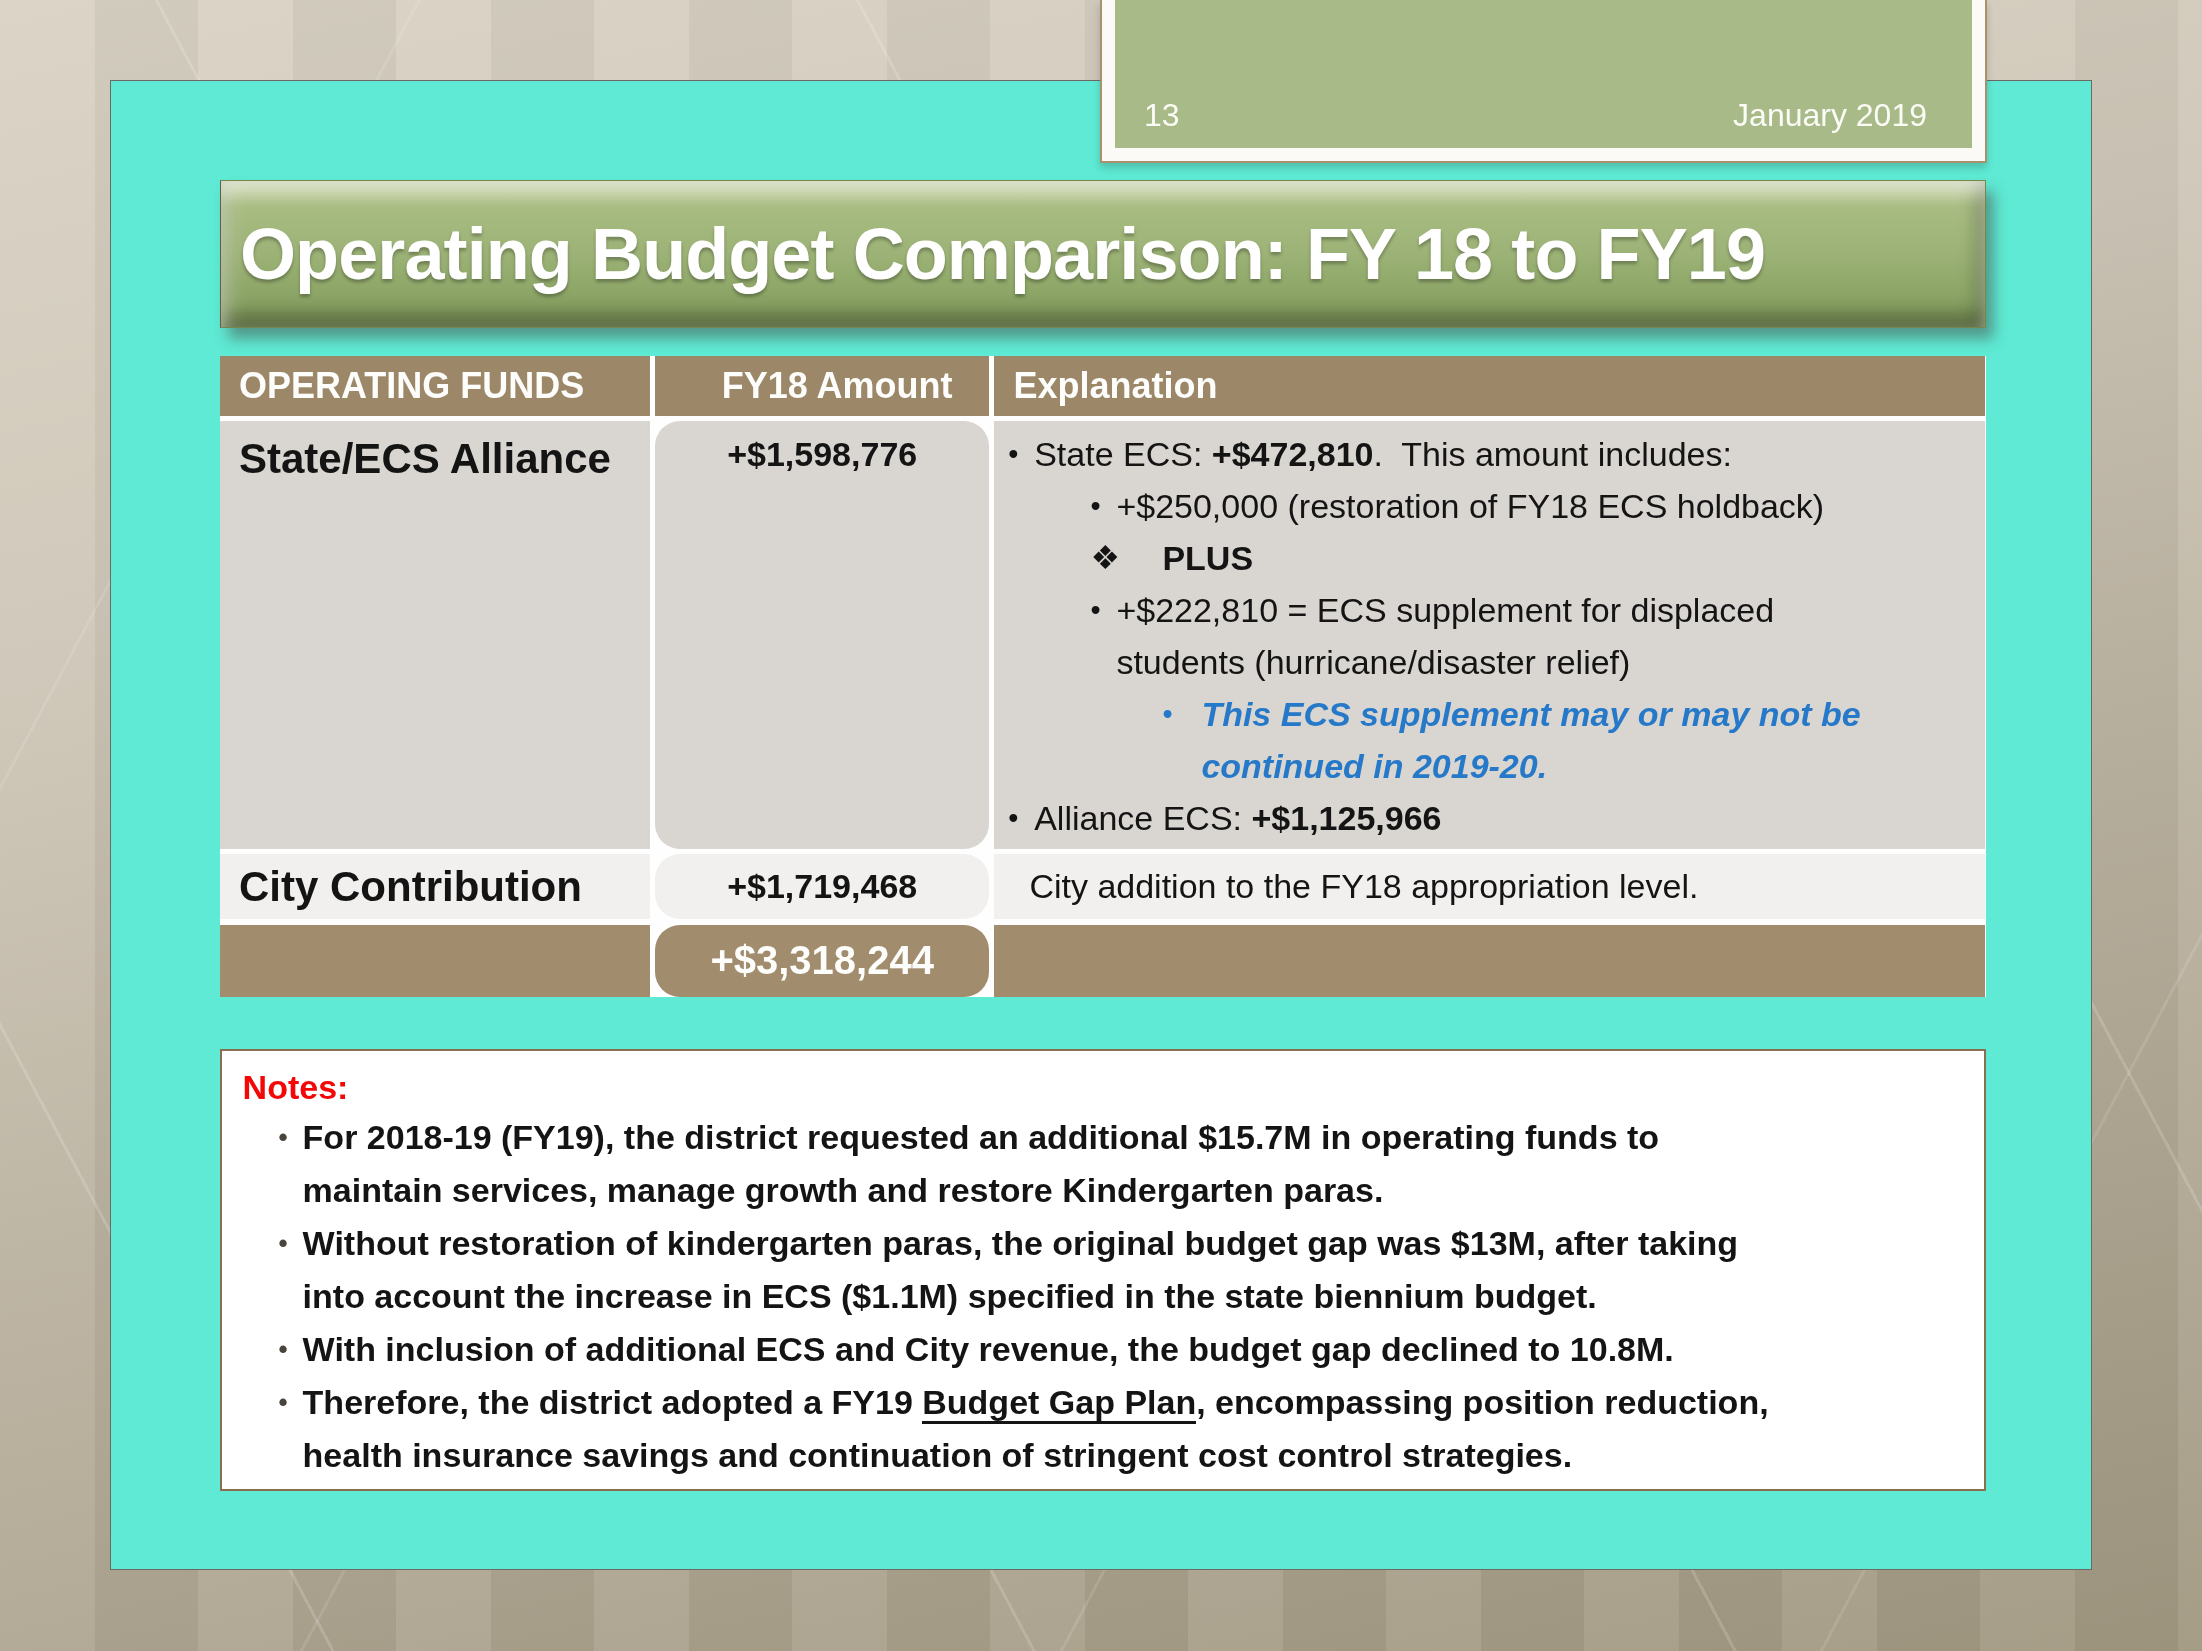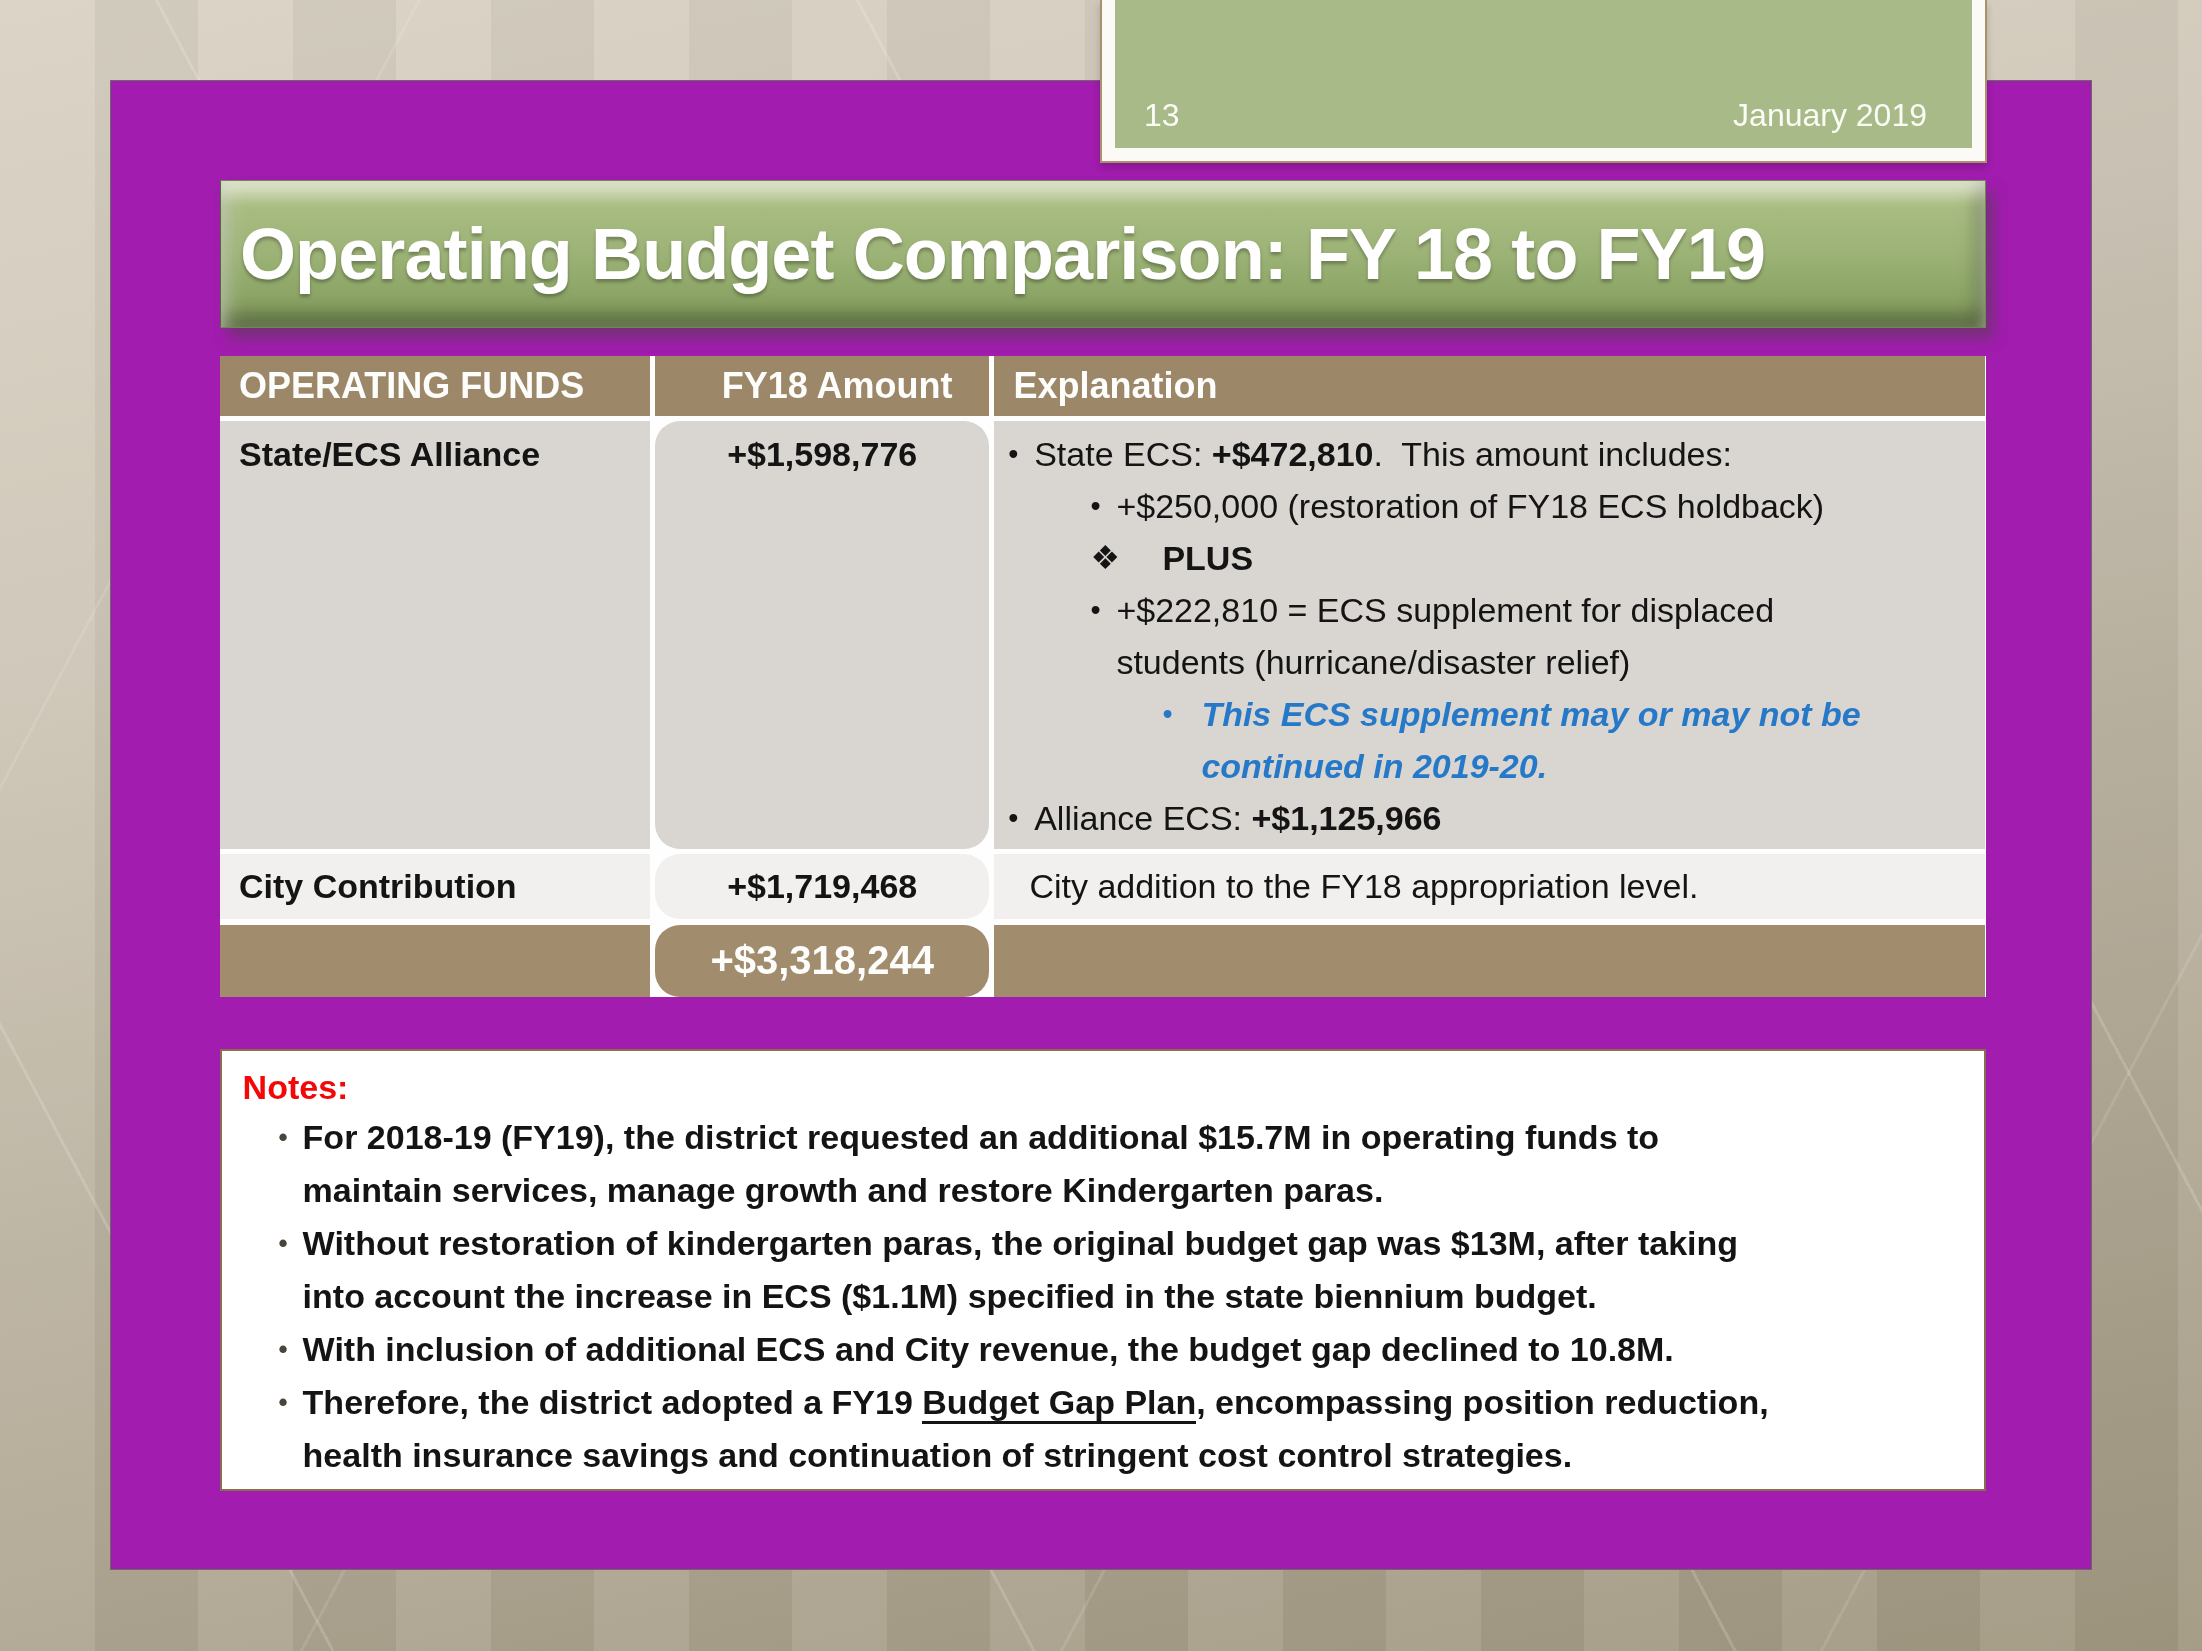--- a/index.html
+++ b/index.html
@@ -20,21 +20,21 @@
   .stage{position:relative;width:2203px;height:1652px;overflow:hidden;}
   .stage::before{
     content:""; position:absolute; inset:0; pointer-events:none;
     background:
       repeating-linear-gradient(62deg, transparent 0 293px, rgba(255,255,255,0.16) 293px 296px, transparent 296px 619px),
       repeating-linear-gradient(-62deg, transparent 0 336px, rgba(255,255,255,0.11) 336px 339px, transparent 339px 671px),
       repeating-linear-gradient(90deg, rgba(255,255,255,0.05) 0 95px, rgba(0,0,0,0.035) 95px 198px);
   }
   .slide{
     position:absolute; left:110px; top:80px; width:1982px; height:1490px;
-    background:#a21caf; border:1.7px solid #6a6963;
+    background:#5eead4; border:1.7px solid #6a6963;
   }
   
   .tab{
     position:absolute; left:1100px; top:0; width:887px; height:163px;
     background:#fbfaf6; border:2.6px solid var(--tab-border); border-top:none;
     box-shadow:0 5.2px 7.7px rgba(0,0,0,0.18); z-index:5;
   }
   .tab-inner{
     position:absolute; left:13px; right:13px; top:0; bottom:13px;
     background:var(--tab-green);
@@ -64,21 +64,21 @@
     display:grid; grid-template-columns:430px 334px 991px;
     grid-template-rows:60px 428px 65px 72px; gap:5.2px; background:#fefefe;
   }
   .cell{overflow:hidden;}
   .head{background:var(--brown); color:#fdfdfb; font-size:36px; font-weight:700; display:flex; align-items:center;}
   .head.c1,.head.c3{padding-left:19px;}
   .head.c2{justify-content:center;padding-left:30px;}
   .r1{background:var(--row1);}
   .r2{background:var(--row2);}
   .tot{background:var(--brown-total);}
-  .fund{font-weight:700; font-size:34px; padding-left:19px;}
+  .fund{font-weight:700; font-size:42px; padding-left:19px;}
   .r1.fund{padding-top:13.8px;}
   .amt{font-weight:700; font-size:34px; display:flex; justify-content:center;border-radius:25px;}
   .r1.amt{align-items:flex-start; padding-top:13.8px;}
   .r2.mid{display:flex; align-items:center;}
   .r2.fund{padding-top:0;}
   .plain{font-size:34px; padding-left:35px;}
   .totamt{align-items:center; font-size:40px; color:#fdfdfb;}
   
   .exp{padding:6.9px 8.6px 0 0; font-size:34px; line-height:52px;}
   .xline{display:flex;}

